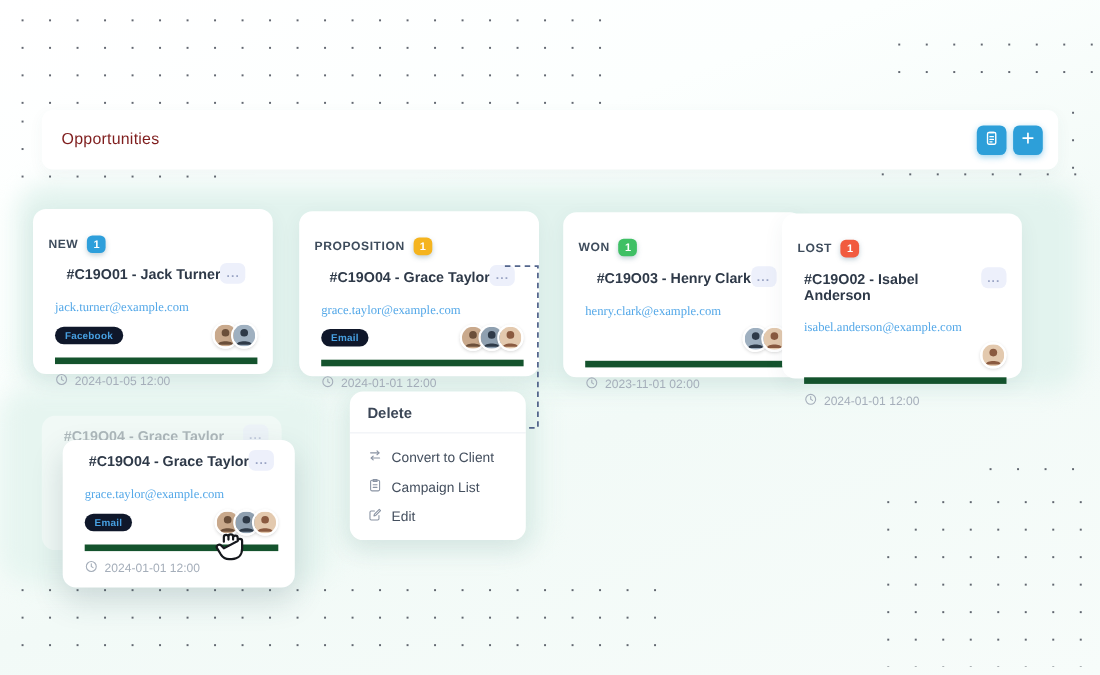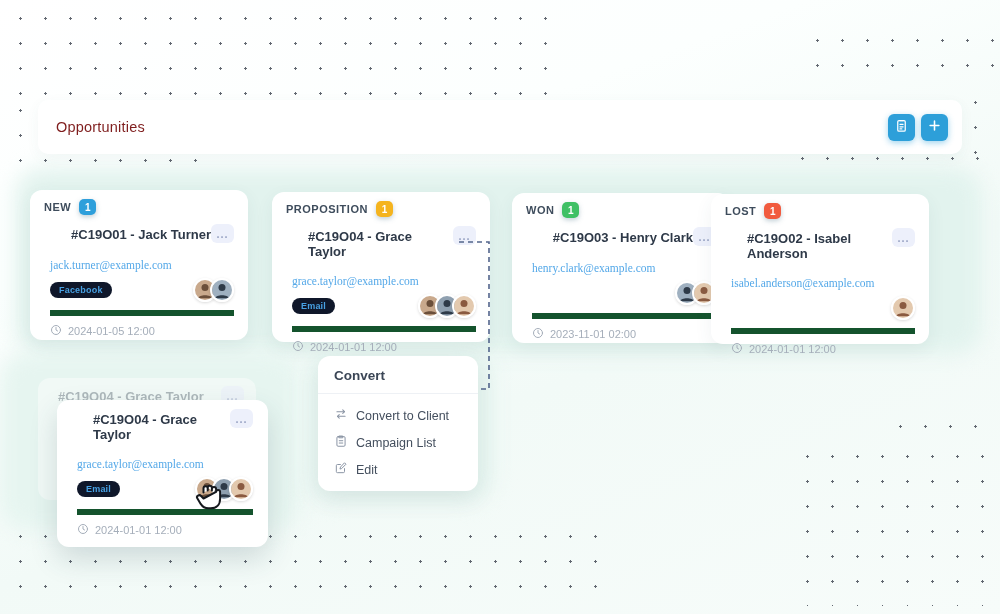--- a/index.html
+++ b/index.html
@@ -36,32 +36,32 @@
     width:27px; height:27px; border:none; border-radius:6px; background:#2d9fd9;
     display:flex; align-items:center; justify-content:center; cursor:pointer;
     box-shadow:0 2px 6px rgba(45,159,217,.45);
   }
   .hbtn svg { width:15px; height:15px; }
 
   
   .panel {
     position:absolute; z-index:3; width:218px; height:150px;
     background:#fff; border-radius:12px; box-shadow:0 6px 18px rgba(55,85,95,.07);
-    padding:9px 12px 0 12px;
+    padding:24px 12px 0 12px;
   }
   .col-head { display:flex; align-items:center; gap:8px; padding-left:2px; }
   .col-label { font-size:11px; font-weight:700; color:#3e4c5c; letter-spacing:.5px; }
   .count-badge {
     min-width:17px; height:16px; padding:0 4px; border-radius:5px;
     color:#fff; font-size:10px; font-weight:700;
     display:flex; align-items:center; justify-content:center;
     box-shadow:0 2px 5px rgba(80,120,140,.35);
   }
   .card-body { margin:9px 0 0 8px; padding-right:2px; }
-  .card-title-row { display:flex; align-items:flex-start; justify-content:flex-end;margin-left:16px; }
+  .card-title-row { display:flex; align-items:flex-start; justify-content:center; }
   .card-title { font-size:13px; font-weight:600; color:#2e3948; padding-top:3px; }
   .dots-btn {
     width:23px; height:19px; border:none; border-radius:6px; background:#edf0fb;
     color:#9aa4c4; font-size:11px; font-weight:700; line-height:8px; letter-spacing:1px;
     cursor:pointer; flex:0 0 auto;
   }
   .card-email { font-size:11.5px; color:#54a8e8; margin-top:16px; text-decoration:none; display:block;font-family:Liberation Serif, serif; }
   .tag-row { display:flex; align-items:center; justify-content:space-between; margin-top:7px; height:24px; }
   .tag-row.no-tag { justify-content:flex-end; }
   .tag-pill {
@@ -308,21 +308,21 @@
         <span><svg viewBox="0 0 24 24" fill="none" stroke="#a5aeba" stroke-width="2" stroke-linecap="round">
               <circle cx="12" cy="12" r="9"></circle>
               <path d="M12 7v5l3.2 2"></path>
             </svg></span>
         <span>2024-01-01 12:00</span>
       </div>
     </div>
   </div>
 
   <div class="actions-menu">
-    <div class="actions-title">Convert</div>
+    <div class="actions-title">Delete</div>
     <div class="actions-divider"></div>
     <div style="padding-top:8px">
       <div class="menu-item">
         <span><svg viewBox="0 0 24 24" fill="none" stroke="currentColor" stroke-width="1.8" stroke-linecap="round" stroke-linejoin="round">
               <path d="M5 8h13"></path>
               <path d="M15 5l3 3-3 3"></path>
               <path d="M19 16H6"></path>
               <path d="M9 13l-3 3 3 3"></path>
             </svg></span>
         <span>Convert to Client</span>

